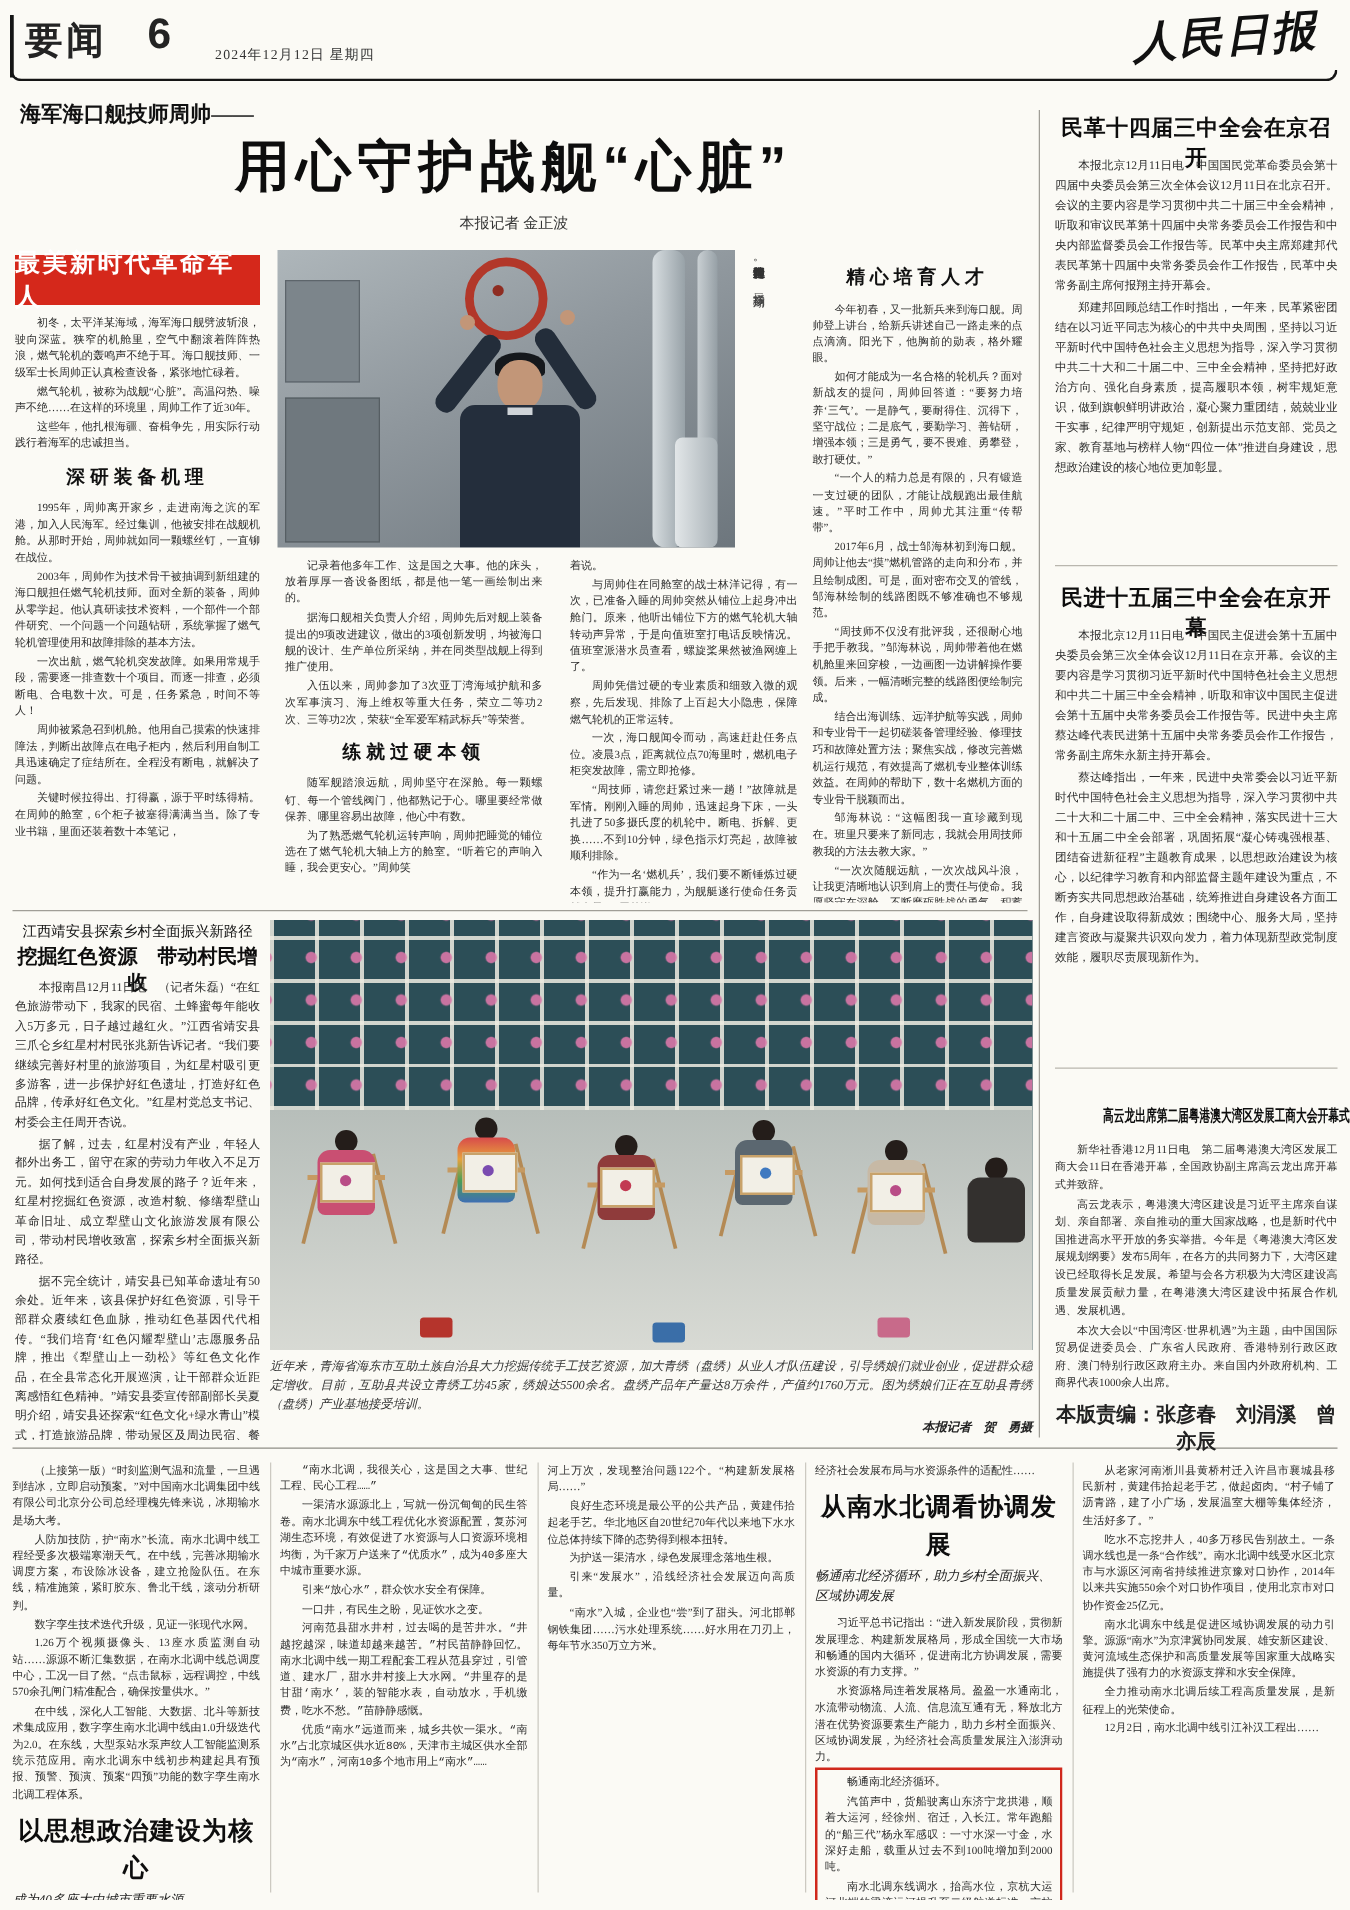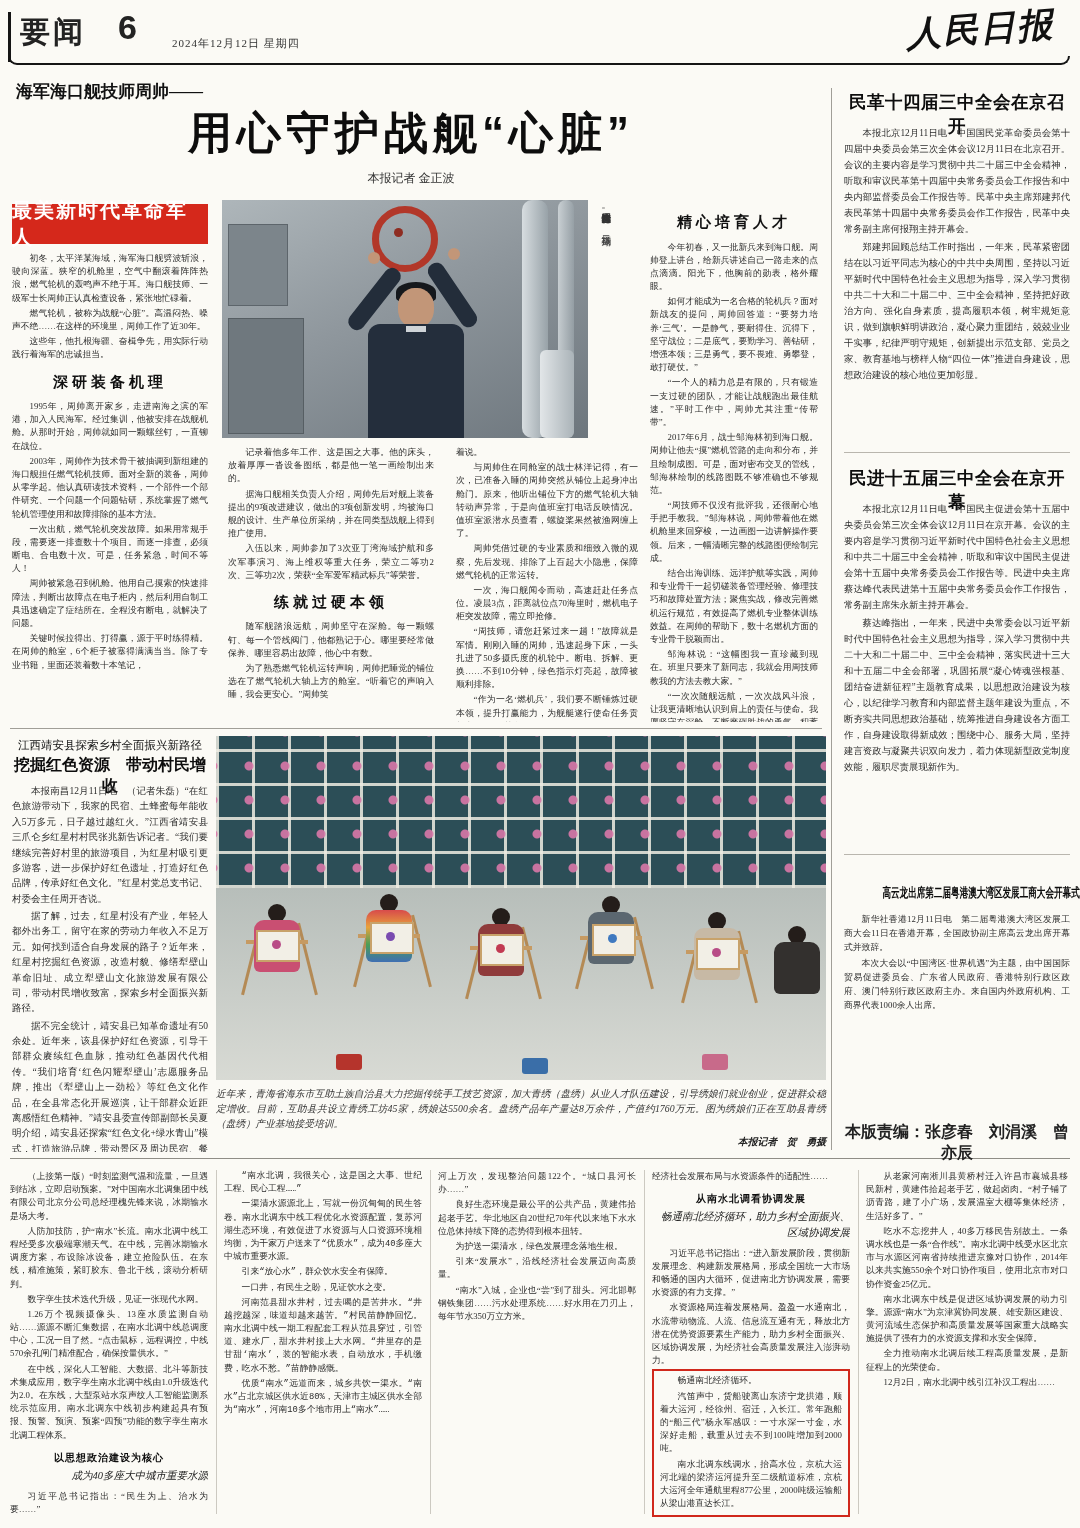--- a/index.html
+++ b/index.html
@@ -99,23 +99,23 @@
   .hoop-dot{position:absolute;left:14px;top:8px;width:9px;height:9px;border-radius:50%;background:#b84c86;}
   .stool{position:absolute;width:26px;height:16px;border-radius:3px;}
 
   .photo2-cap{position:absolute;left:216px;top:1086px;width:610px;font-size:9.8px;line-height:1.55;
               font-style:italic;color:#333;text-align:justify;}
   .cap-credit{position:absolute;left:216px;top:1136px;width:610px;text-align:right;font-style:italic;
               font-size:9.8px;font-weight:bold;color:#222;}
 
   
   .bot-col{top:1170px;height:350px;font-size:8.8px;line-height:1.5;}
-  .bot-head{font-size:10px;font-weight:900;text-align:center;font-family:"Liberation Sans",sans-serif;
+  .bot-head{font-size:20px;font-weight:900;text-align:center;font-family:"Liberation Sans",sans-serif;
             letter-spacing:1px;margin:8px 0 3px;color:#0d0d0d;}
-  .bot-sub{font-size:10.5px;font-style:italic;text-align:right;margin:0 0 6px;line-height:1.5;color:#222;}
+  .bot-sub{font-size:10.5px;font-style:italic;text-align:left;margin:0 0 6px;line-height:1.5;color:#222;}
   .redbox{border:2.5px solid #d0281c;padding:3px 6px;margin:2px 0 3px;}
 </style>
 </head>
 <body>
 
 <div class="page">
 
   <div class="hdr-bar"></div>
   <div class="hdr-line"></div>
   <div class="hdr-section">要闻</div>
@@ -221,20 +221,21 @@
   <div class="side-head" style="top:466px;">民进十五届三中全会在京开幕</div>
   <div class="col side-body" style="top:502px;height:338px;">
       <p class="para">本报北京12月11日电　中国民主促进会第十五届中央委员会第三次全体会议12月11日在京开幕。会议的主要内容是学习贯彻习近平新时代中国特色社会主义思想和中共二十届三中全会精神，听取和审议中国民主促进会第十五届中央常务委员会工作报告等。民进中央主席蔡达峰代表民进第十五届中央常务委员会作工作报告，常务副主席朱永新主持开幕会。</p>
       <p class="para">蔡达峰指出，一年来，民进中央常委会以习近平新时代中国特色社会主义思想为指导，深入学习贯彻中共二十大和二十届二中、三中全会精神，落实民进十三大和十五届二中全会部署，巩固拓展“凝心铸魂强根基、团结奋进新征程”主题教育成果，以思想政治建设为核心，以纪律学习教育和内部监督主题年建设为重点，不断夯实共同思想政治基础，统筹推进自身建设各方面工作，自身建设取得新成效；围绕中心、服务大局，坚持建言资政与凝聚共识双向发力，着力体现新型政党制度效能，履职尽责展现新作为。</p>
     </div>
   <div class="rt-rule" style="top:854px;"></div>
 
   <div class="side-head-sm" style="top:884px;">高云龙出席第二届粤港澳大湾区发展工商大会开幕式并致辞</div>
   <div class="col side-body" style="top:912px;height:206px;font-size:8.8px;line-height:1.6;">
       <p class="para">新华社香港12月11日电　第二届粤港澳大湾区发展工商大会11日在香港开幕，全国政协副主席高云龙出席开幕式并致辞。</p>
+      <p class="para">高云龙表示，粤港澳大湾区建设是习近平主席亲自谋划、亲自部署、亲自推动的重大国家战略，也是新时代中国推进高水平开放的务实举措。今年是《粤港澳大湾区发展规划纲要》发布5周年，在各方的共同努力下，大湾区建设已经取得长足发展。希望与会各方积极为大湾区建设高质量发展贡献力量，在粤港澳大湾区建设中拓展合作机遇、发展机遇。</p>
       <p class="para">本次大会以“中国湾区·世界机遇”为主题，由中国国际贸易促进委员会、广东省人民政府、香港特别行政区政府、澳门特别行政区政府主办。来自国内外政府机构、工商界代表1000余人出席。</p>
     </div>
 
   <div class="credits">本版责编：张彦春　刘涓溪　曾亦辰</div>
 
   <div class="feat-kicker">江西靖安县探索乡村全面振兴新路径</div>
   <div class="feat-head">挖掘红色资源　带动村民增收</div>
   <div class="col feat-body">
       <p class="para">本报南昌12月11日电　（记者朱磊）“在红色旅游带动下，我家的民宿、土蜂蜜每年能收入5万多元，日子越过越红火。”江西省靖安县三爪仑乡红星村村民张兆新告诉记者。“我们要继续完善好村里的旅游项目，为红星村吸引更多游客，进一步保护好红色遗址，打造好红色品牌，传承好红色文化。”红星村党总支书记、村委会主任周开杏说。</p>
       <p class="para">据了解，过去，红星村没有产业，年轻人都外出务工，留守在家的劳动力年收入不足万元。如何找到适合自身发展的路子？近年来，红星村挖掘红色资源，改造村貌、修缮犁壁山革命旧址、成立犁壁山文化旅游发展有限公司，带动村民增收致富，探索乡村全面振兴新路径。</p>
@@ -342,21 +343,21 @@
         <p class="para">一渠清水源源北上，写就一份沉甸甸的民生答卷。南水北调东中线工程优化水资源配置，复苏河湖生态环境，有效促进了水资源与人口资源环境相均衡，为千家万户送来了“优质水”，成为40多座大中城市重要水源。</p>
         <p class="para">引来“放心水”，群众饮水安全有保障。</p>
         <p class="para">一口井，有民生之盼，见证饮水之变。</p>
         <p class="para">河南范县甜水井村，过去喝的是苦井水。“井越挖越深，味道却越来越苦。”村民苗静静回忆。南水北调中线一期工程配套工程从范县穿过，引管道、建水厂，甜水井村接上大水网。“井里存的是甘甜‘南水’，装的智能水表，自动放水，手机缴费，吃水不愁。”苗静静感慨。</p>
         <p class="para">优质“南水”远道而来，城乡共饮一渠水。“南水”占北京城区供水近80%，天津市主城区供水全部为“南水”，河南10多个地市用上“南水”……</p>
       </div>
   </div>
 
   <div class="col bot-col" style="left:438px;width:198px;">
     <div>
-        <p class="para cont">河上万次，发现整治问题122个。“城口县河长办……”</p>
+        <p class="para cont">河上万次，发现整治问题122个。“构建新发展格局……”</p>
       </div>
     <div>
         <p class="para">良好生态环境是最公平的公共产品，黄建伟拾起老手艺。华北地区自20世纪70年代以来地下水水位总体持续下降的态势得到根本扭转。</p>
         <p class="para">为护送一渠清水，绿色发展理念落地生根。</p>
         <p class="para">引来“发展水”，沿线经济社会发展迈向高质量。</p>
         <p class="para">“南水”入城，企业也“尝”到了甜头。河北邯郸钢铁集团……污水处理系统……好水用在刀刃上，每年节水350万立方米。</p>
       </div>
   </div>
 
   <div class="col bot-col" style="left:652px;width:198px;">

